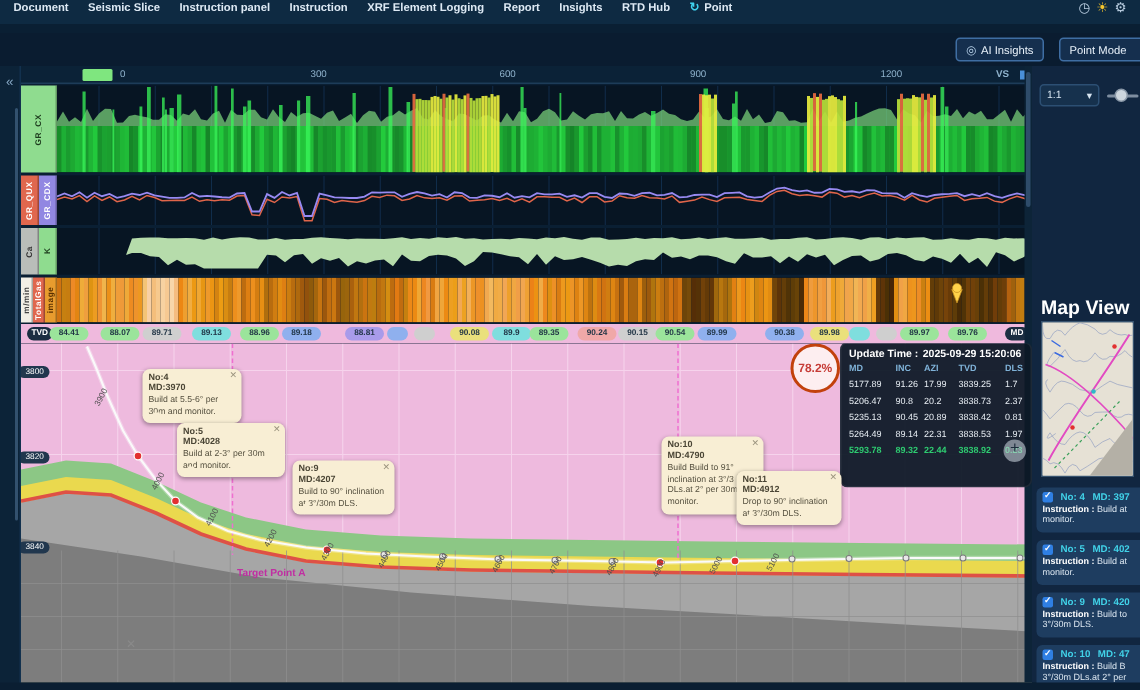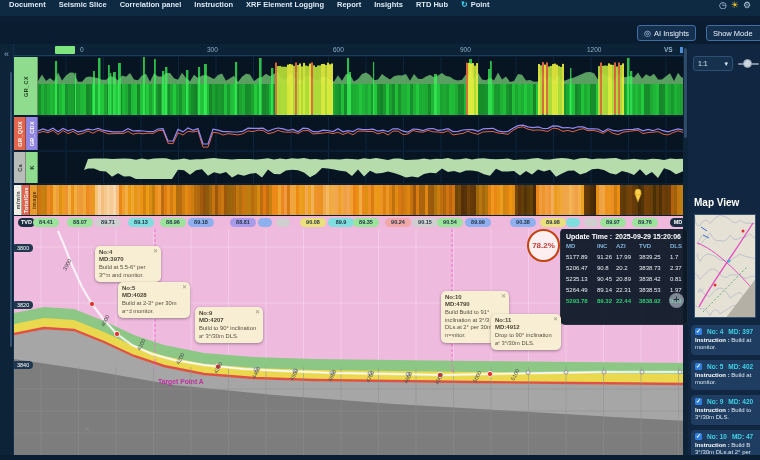--- a/index.html
+++ b/index.html
@@ -66,21 +66,21 @@
   .zoom-btn{position:absolute;left:655px;top:64px;width:15px;height:15px;border-radius:50%;background:rgba(195,205,215,.6);color:#1c2c3c;font-size:11px;line-height:13px;text-align:center;z-index:12;}
   .sec-close{position:absolute;left:70px;top:196px;color:#8a8a8a;font-size:8px;z-index:8;}
 
   
   .right-panel{position:absolute;left:688px;top:44px;width:72px;bottom:5px;background:#112640;}
   .v-scroll{position:absolute;left:683px;top:44px;bottom:5px;width:5px;background:#0d2438;z-index:6;}
   .v-thumb{position:absolute;left:1px;top:4px;width:3px;height:90px;background:#2e4c6a;border-radius:2px;}
   .rp-select{position:absolute;left:5px;top:12px;width:40px;height:15px;background:#16314d;border:1px solid #2c4f73;border-radius:3px;color:#d7e5f1;font-size:7px;display:flex;align-items:center;justify-content:space-between;padding:0 4px;}
   .rp-slider{position:absolute;left:50px;top:19px;width:21px;height:2px;background:#7e8da0;border-radius:1px;}
   .rp-knob{position:absolute;left:55px;top:15px;width:9px;height:9px;border-radius:50%;background:#cdd6de;border:1px solid #8a98a8;}
-  .map-title{position:absolute;left:6px;top:153px;color:#fff;font-size:10px;font-weight:bold;}
+  .map-title{position:absolute;left:6px;top:153px;color:#fff;font-size:13px;font-weight:bold;}
   .map-box{position:absolute;left:6px;top:170px;width:62px;height:104px;background:#e6e1d5;border:1px solid #37536f;overflow:hidden;}
   .cards{position:absolute;left:3px;top:281px;width:110px;}
   .card{width:105px;height:30px;background:#1e3d60;border-radius:4px;margin-bottom:5px;padding:3px 4px;overflow:hidden;}
   .card-r1{display:flex;align-items:center;gap:5px;color:#41d2e8;font-size:6.5px;font-weight:bold;white-space:nowrap;}
   .checkbox{width:7px;height:7px;background:#2f7fe3;border-radius:1.5px;color:#fff;font-size:6px;line-height:7px;text-align:center;flex:0 0 auto;}
   .card-l{font-size:6px;color:#dce7f1;white-space:nowrap;margin-top:1.5px;}
   .card-l b{color:#fff;}
 
   .bottom-bar{position:absolute;left:0;right:0;bottom:0;height:5px;background:#0a1e32;}
 </style>
@@ -91,21 +91,21 @@
 
   <div class="menubar">
     <span id="menu-items" style="display:flex;gap:13px;align-items:center">
         <span class="menu-item">
           <span>Document</span>
         </span>
         <span class="menu-item">
           <span>Seismic Slice</span>
         </span>
         <span class="menu-item">
-          <span>Correlation panel</span>
+          <span>Instruction panel</span>
         </span>
         <span class="menu-item">
           <span>Instruction</span>
         </span>
         <span class="menu-item">
           <span>XRF Element Logging</span>
         </span>
         <span class="menu-item">
           <span>Report</span>
         </span>
@@ -127,21 +127,21 @@
         <span class="hdr-icon" style="color: rgb(185, 205, 224);">⚙</span>
       </span>
   </div>
 
   <div class="titlebar">
     <div class="btn btn-ai">
       <span class="ic">◎</span>
       <span>AI Insights</span>
     </div>
     <div class="btn btn-show">
-      <span>Show Mode</span>
+      <span>Point Mode</span>
     </div>
   </div>
 
   <div class="left-rail">
     <div class="rail-collapse">«</div>
     <div class="rail-scroll"></div>
   </div>
 
   <div class="content">
     <div class="ruler" id="ruler">

